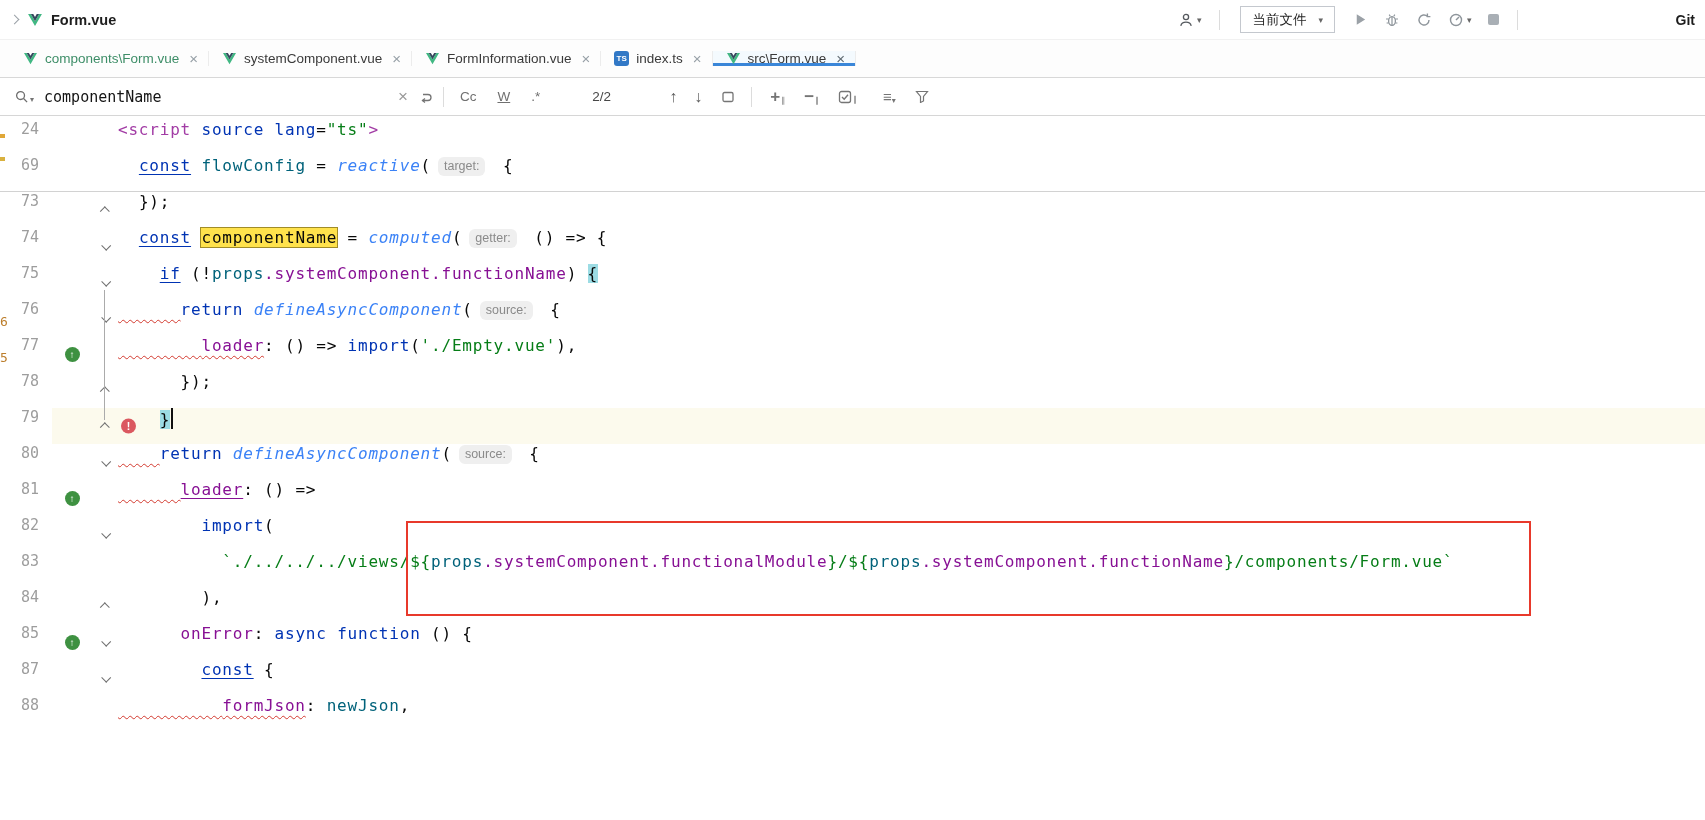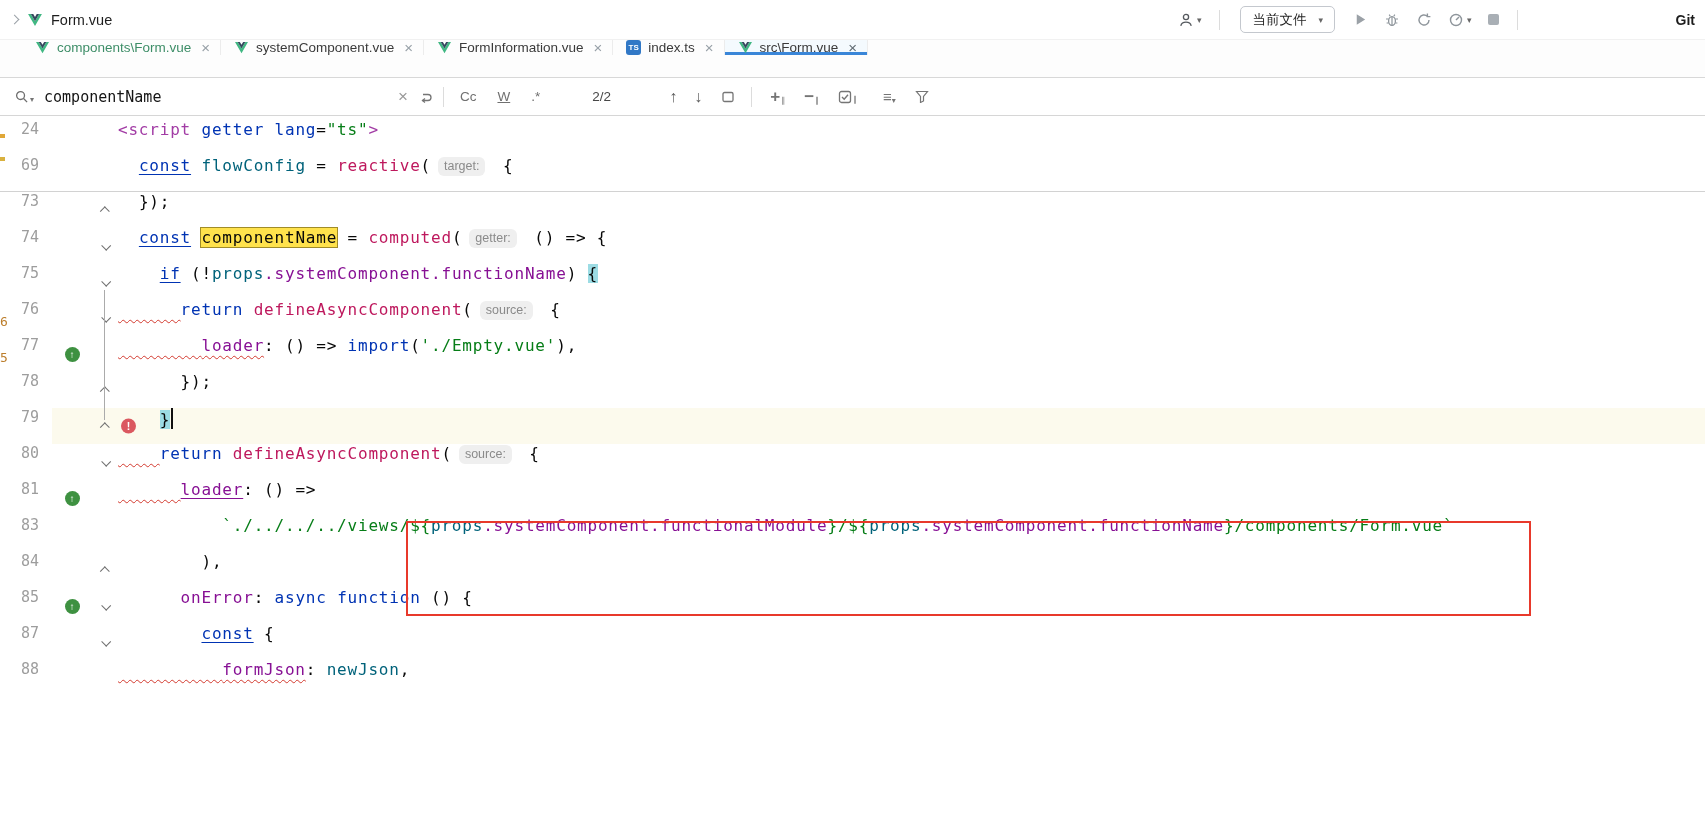--- a/index.html
+++ b/index.html
@@ -1,31 +1,31 @@
 <!DOCTYPE html>
 <html><head>
 <meta charset="utf-8">
 <style>
 *{margin:0;padding:0;box-sizing:border-box}
 html,body{width:1705px;height:820px;overflow:hidden;background:#fff;font-family:"Liberation Sans",sans-serif}
 
 
 .titlebar{height:40px;display:flex;align-items:center;padding:0 10px 0 6px;background:#fff;border-bottom:1px solid #F1F1F1}
 .chev-right{width:7px;height:7px;border-right:1.5px solid #9aa0a6;border-bottom:1.5px solid #9aa0a6;transform:rotate(-45deg);margin:0 9px 0 5px}
-.tb-title{font-weight:400;font-size:14.5px;color:#1e1e1e;margin-left:8px}
+.tb-title{font-weight:700;font-size:14.5px;color:#1e1e1e;margin-left:8px}
 .tb-right{margin-left:auto;display:flex;align-items:center}
 .icb{display:flex;align-items:center;margin:0 8px;color:#8E959B;position:relative}
 .dn{font-size:9px;color:#666;margin-left:3px}
 .vsep{width:1px;height:20px;background:#DCDCDC;margin:0 10px}
-.cfgbtn{display:flex;align-items:center;gap:9px;border:1px solid #C4C8CE;border-radius:5px;height:27px;padding:0 11px;background:#fff;font-size:13.5px;color:#262626;margin:0 10px}
+.cfgbtn{display:flex;align-items:center;gap:9px;border:1px solid #C4C8CE;border-radius:0;height:27px;padding:0 11px;background:#fff;font-size:13.5px;color:#262626;margin:0 10px}
 .stop-sq{width:11px;height:11px;background:#A9AFB5;border-radius:2px}
 .git-label{font-size:14px;color:#1c1c1c;margin-left:148px;white-space:nowrap;font-weight:600}
 
 
-.tabbar{height:38px;display:flex;align-items:flex-start;padding-left:22px;border-bottom:1px solid #D8D8D8;background:#FDFDFD}
+.tabbar{height:38px;display:flex;align-items:center;padding-left:10px;border-bottom:1px solid #D8D8D8;background:#FDFDFD}
 .tab{display:flex;align-items:center;gap:7px;padding:0 10px 0 13px;font-size:13.5px;color:#3a3a3a;border-right:1px solid #ECECEC;position:relative}
 .tab.active{background:#F4FAFE;box-shadow:inset 0 -3px 0 #3A86D8}
 .tab-close{color:#97A0A7;font-size:15px;margin-left:3px;line-height:1}
 .tab.active .tab-close{color:#5f6a72}
 .lbl-green{color:#3E8E68}
 .tsbox{width:15px;height:15px;background:#3178C6;border-radius:3px;color:#fff;font-size:8px;font-weight:700;display:flex;align-items:center;justify-content:center;font-family:"Liberation Sans",sans-serif}
 
 
 .findbar{height:38px;display:flex;align-items:center;border-bottom:1px solid #D6D6D6;padding-left:14px;color:#6f6f6f;background:#fff}
 .query{border:none;outline:none;font-family:"DejaVu Sans Mono",monospace;font-size:15px;color:#141414;width:352px;margin-left:10px;background:transparent}
@@ -50,21 +50,21 @@
 .gicon{width:15px;height:15px;border-radius:50%;background:#3E9141;color:#fff;font-size:10px;line-height:15px;text-align:center;font-family:"Liberation Sans",sans-serif}
 .fold{flex:0 0 26px;display:flex;justify-content:center;align-items:center}
 .chev{width:7px;height:7px;border-right:1.5px solid #6E6E6E;border-bottom:1.5px solid #6E6E6E}
 .chev-d{transform:rotate(45deg) translateY(-1px)}
 .chev-u{transform:rotate(-135deg) translateY(-1px)}
 .badge{position:absolute;left:121px;top:50%;transform:translateY(-50%);width:15px;height:15px;border-radius:50%;background:#DB5860;color:#fff;font-weight:700;font-size:10.5px;text-align:center;line-height:15px;z-index:3}
 .code{white-space:pre;font-family:"DejaVu Sans Mono",monospace;font-size:16px;letter-spacing:.8px;color:#080808}
 .tk-k{color:#0033B3}
 .tk-t{color:#A23CA5}
 .tk-a{color:#0033B3}
-.tk-f{color:#be185d}
+.tk-f{font-style:italic;color:#3b82f6}
 .tk-v{color:#00627A}
 .tk-p{color:#871094}
 .tk-s{color:#067D17}
 .tk-n{color:#080808}
 .tk-u{text-decoration:underline;text-underline-offset:3px}
 .tk-wavy,.iw{text-decoration:underline wavy #D33A2F 1px;text-underline-offset:4px;text-decoration-skip-ink:none}
 .tk-h{display:inline-block;background:#EFEFEF;color:#8a8a8a;border-radius:6px;padding:0 6px;margin:0 7px;font-family:"Liberation Sans",sans-serif;font-size:12.5px;letter-spacing:0;line-height:19px;vertical-align:1px;font-style:normal}
 .tk-shl{background:#FFE24C;box-shadow:0 0 0 1px #A08C28;color:#080808}
 .tk-bm{background:#9CDCE4;color:#080808}
 .caret{display:inline-block;width:2px;height:21px;background:#101010;vertical-align:-4px;margin-left:1px}
@@ -234,21 +234,21 @@
       </svg>
   </span>
 </div>
 
 <div class="editor">
   <div id="lines">
       <div class="row">
         <span class="ln">24</span>
         <span class="gut"></span>
         <span class="fold"></span>
-        <span class="code"><span class=""></span><span class="tk-t">&lt;script</span><span class="tk-n"> </span><span class="tk-a">getter</span><span class="tk-n"> </span><span class="tk-a">lang</span><span class="tk-n">=</span><span class="tk-s">"ts"</span><span class="tk-t">&gt;</span></span>
+        <span class="code"><span class=""></span><span class="tk-t">&lt;script</span><span class="tk-n"> </span><span class="tk-a">source</span><span class="tk-n"> </span><span class="tk-a">lang</span><span class="tk-n">=</span><span class="tk-s">"ts"</span><span class="tk-t">&gt;</span></span>
       </div>
       <div class="row sep-below">
         <span class="ln">69</span>
         <span class="gut"></span>
         <span class="fold"></span>
         <span class="code"><span class="">  </span><span class="tk-k tk-u">const</span><span class="tk-n"> </span><span class="tk-v">flowConfig</span><span class="tk-n"> = </span><span class="tk-f">reactive</span><span class="tk-n">(</span><span class="tk-h">target:</span><span class="tk-n"> {</span></span>
       </div>
       <div class="row">
         <span class="ln">73</span>
         <span class="gut"></span>
@@ -314,20 +314,28 @@
         </span>
         <span class="code"><span class="iw">    </span><span class="tk-k">return</span><span class="tk-n"> </span><span class="tk-f">defineAsyncComponent</span><span class="tk-n">(</span><span class="tk-h">source:</span><span class="tk-n"> {</span></span>
       </div>
       <div class="row">
         <span class="ln">81</span>
         <span class="gut">
           <span class="gicon">↑</span>
         </span>
         <span class="fold"></span>
         <span class="code"><span class="iw">      </span><span class="tk-p tk-u">loader</span><span class="tk-n">: () =&gt;</span></span>
+      </div>
+      <div class="row">
+        <span class="ln">82</span>
+        <span class="gut"></span>
+        <span class="fold">
+          <span class="chev chev-d"></span>
+        </span>
+        <span class="code"><span class="">        </span><span class="tk-k">import</span><span class="tk-n">(</span></span>
       </div>
       <div class="row">
         <span class="ln">83</span>
         <span class="gut"></span>
         <span class="fold"></span>
         <span class="code"><span class="">          </span><span class="tk-s">`./../../../views/</span><span class="tk-s">${</span><span class="tk-v">props</span><span class="tk-p">.systemComponent.functionalModule</span><span class="tk-s">}/</span><span class="tk-s">${</span><span class="tk-v">props</span><span class="tk-p">.systemComponent.functionName</span><span class="tk-s">}</span><span class="tk-s">/components/Form.vue`</span></span>
       </div>
       <div class="row">
         <span class="ln">84</span>
         <span class="gut"></span>

